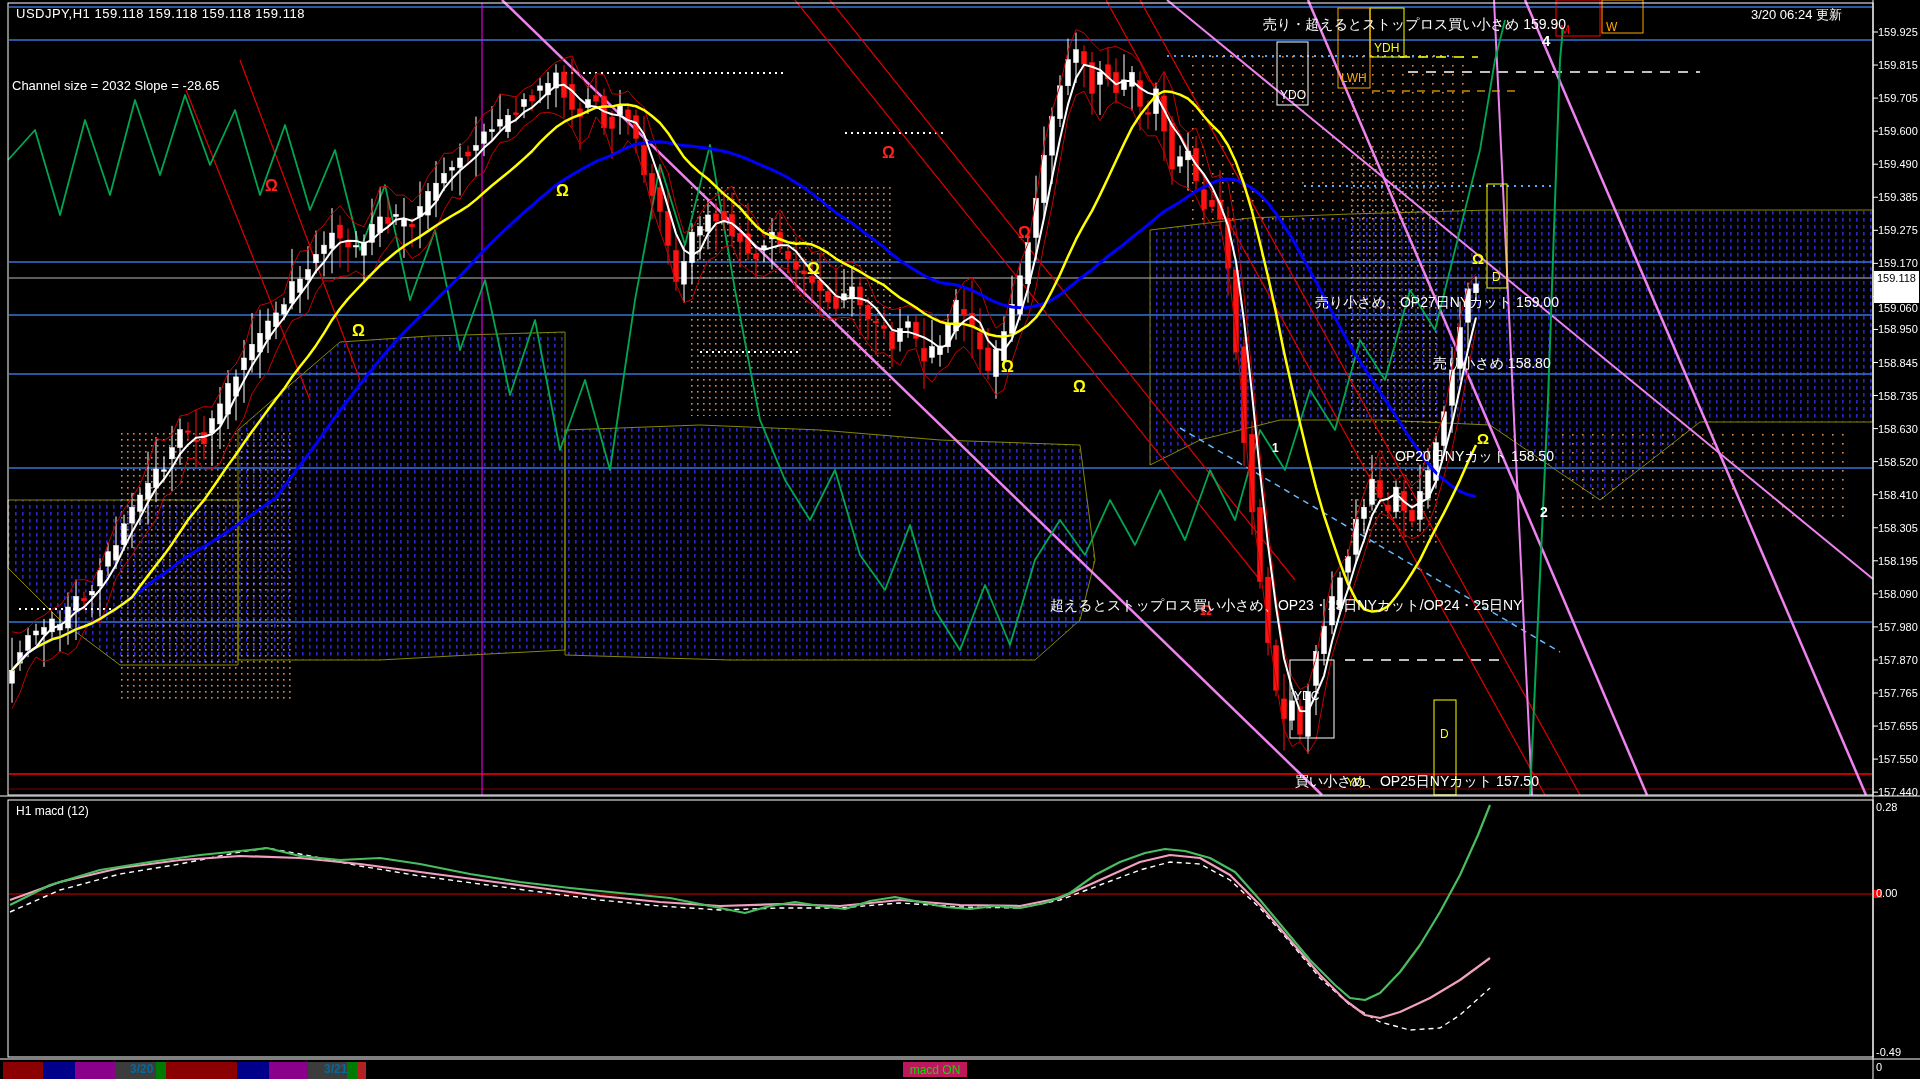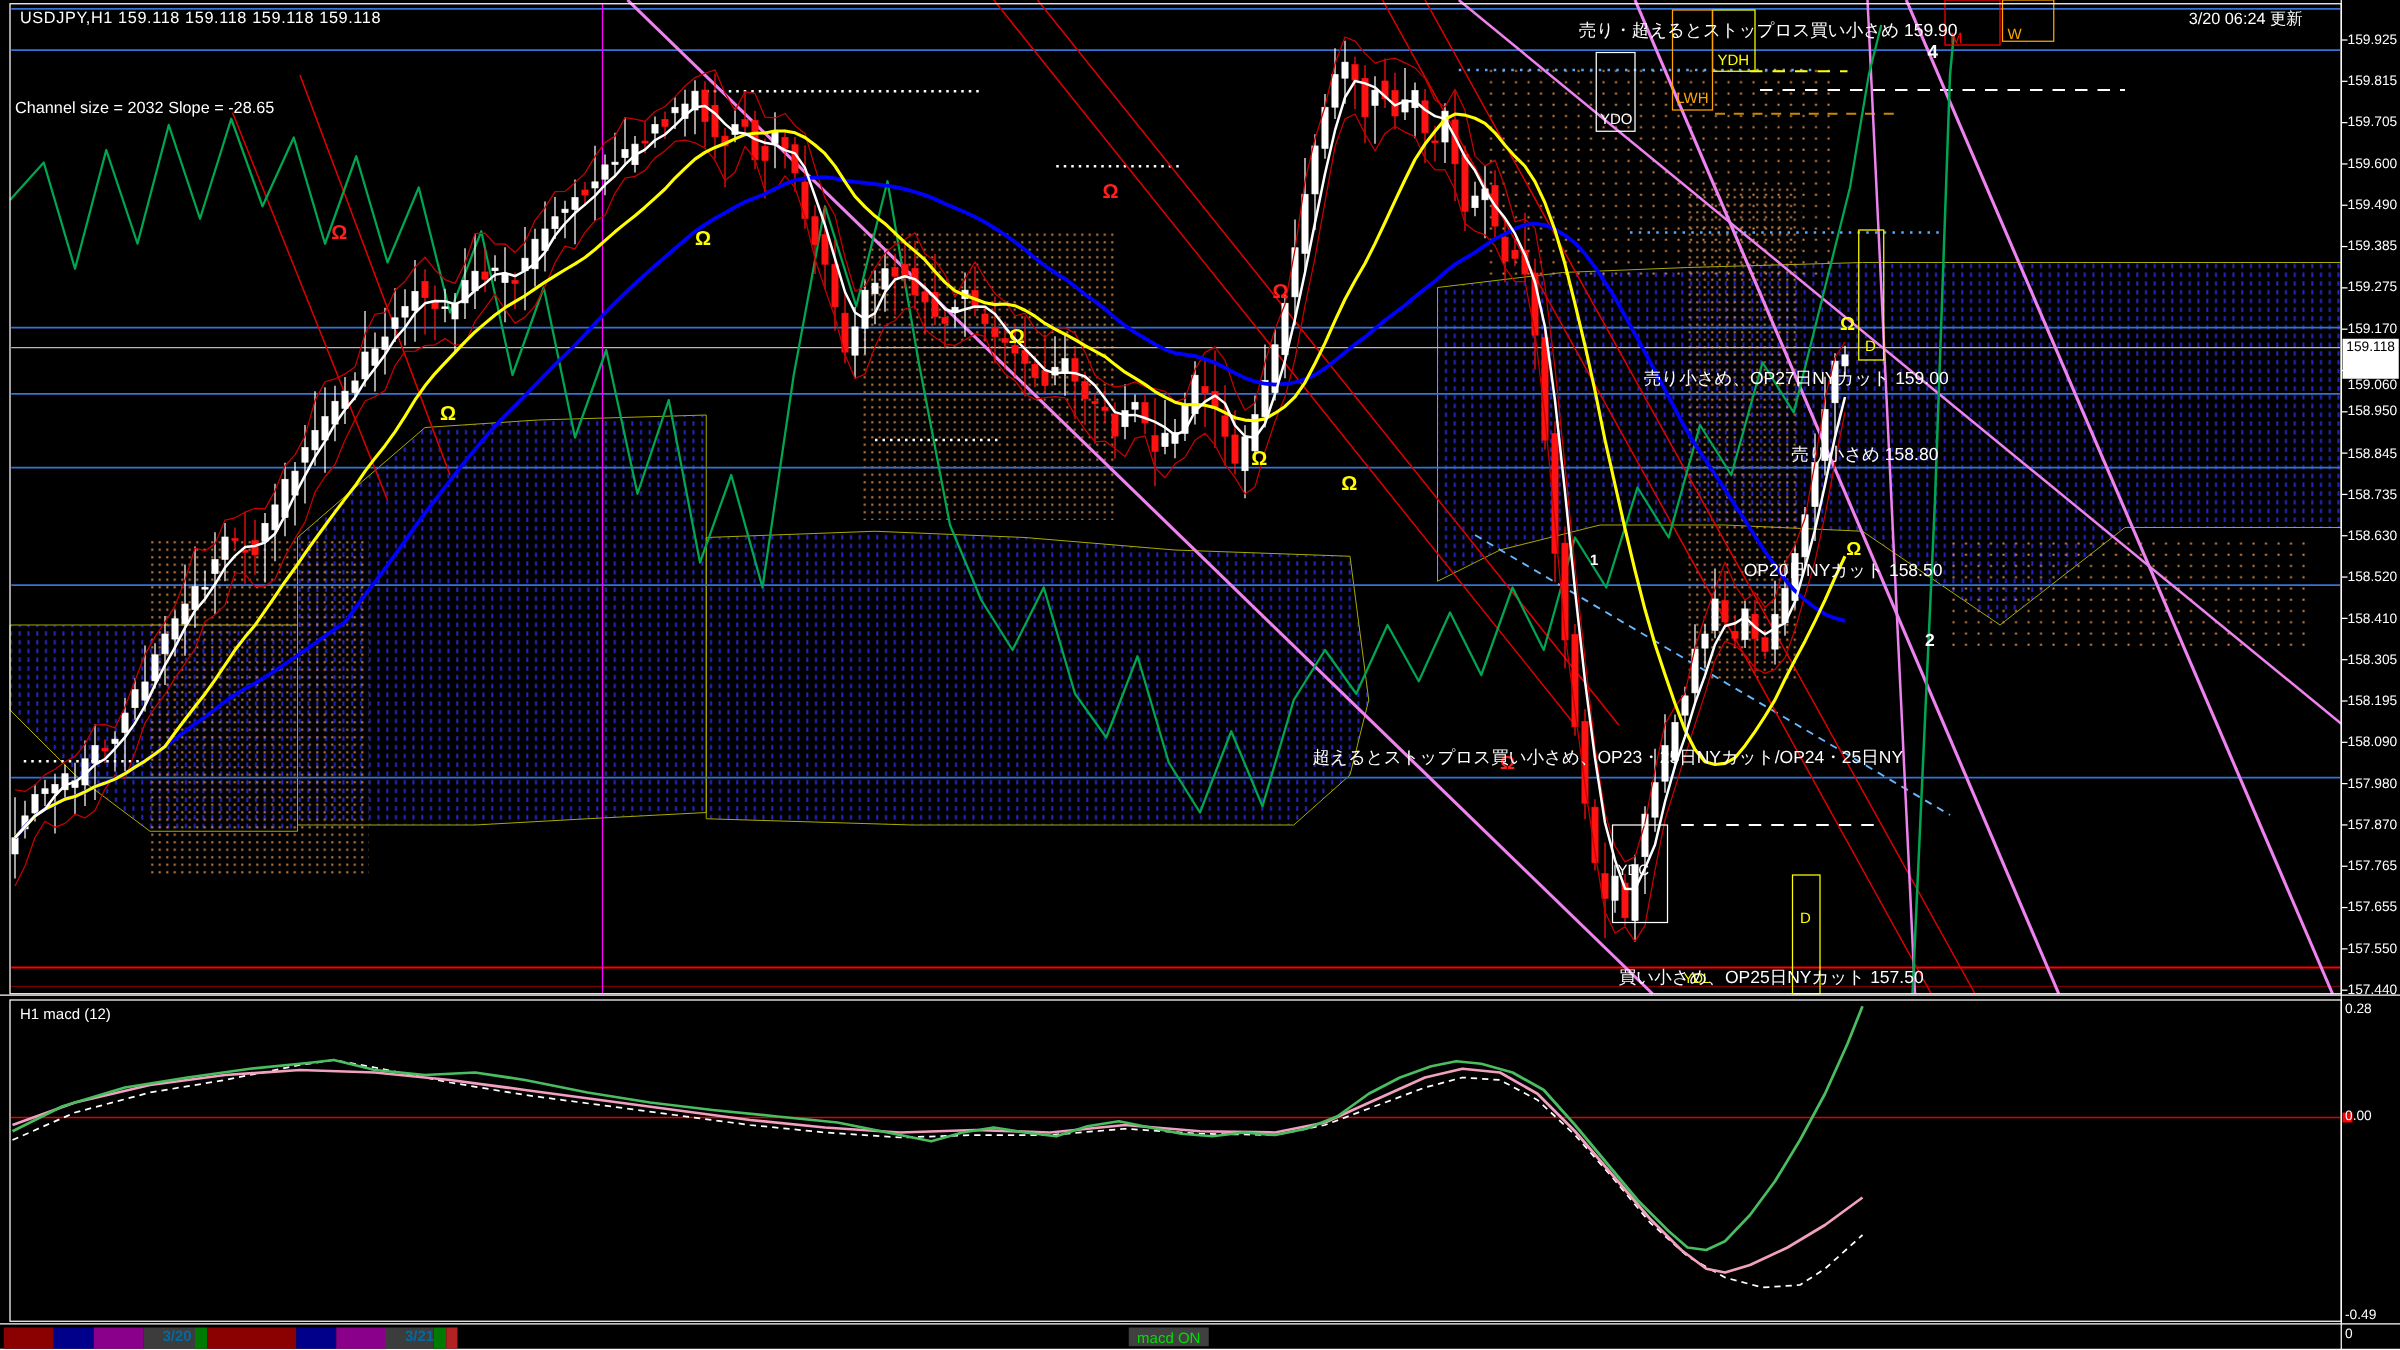--- a/index.html
+++ b/index.html
@@ -9,21 +9,21 @@
   .abs{position:absolute;}
   #title{left:16px;top:6px;color:#fff;font-size:13px;letter-spacing:.5px;}
   #channel-info{left:12px;top:78px;color:#fff;font-size:13px;}
   #watermark{left:60px;top:82px;color:#f2f2f2;font-size:58px;letter-spacing:3px;font-weight:400;}
   #update-time{right:78px;top:6px;color:#fff;font-size:13px;}
   .annotation{position:absolute;color:#fff;font-size:14px;white-space:nowrap;}
   .axis-label{position:absolute;left:1878px;color:#fff;font-size:11px;white-space:nowrap;}
   #price-box{left:1874px;background:#fff;color:#000;font-size:11px;padding:0 3px;height:32px;line-height:14px;}
   #macd-label{left:16px;top:804px;color:#fff;font-size:12px;}
   .bar-date{position:absolute;top:1062px;color:#0369a1;font-size:12px;font-weight:bold;}
-  #macd-chip{left:903px;top:1062px;width:64px;height:15px;background:#404040;color:#00e000;
+  #macd-chip{left:903px;top:1062px;width:64px;height:15px;background:#be185d;color:#00e000;
     font-size:12px;text-align:center;line-height:17px;}
   #bar-zero{left:1876px;top:1061px;color:#fff;font-size:11px;}
 </style>
 </head>
 <body>
 <div id="stage">
   <svg id="chart-svg" width="1920" height="1080">
       <defs>
         <pattern id="dotsBlue" width="7" height="7" patternUnits="userSpaceOnUse">
           <rect x="1" y="1" width="1.6" height="3.6" fill="#2828c8"></rect>

